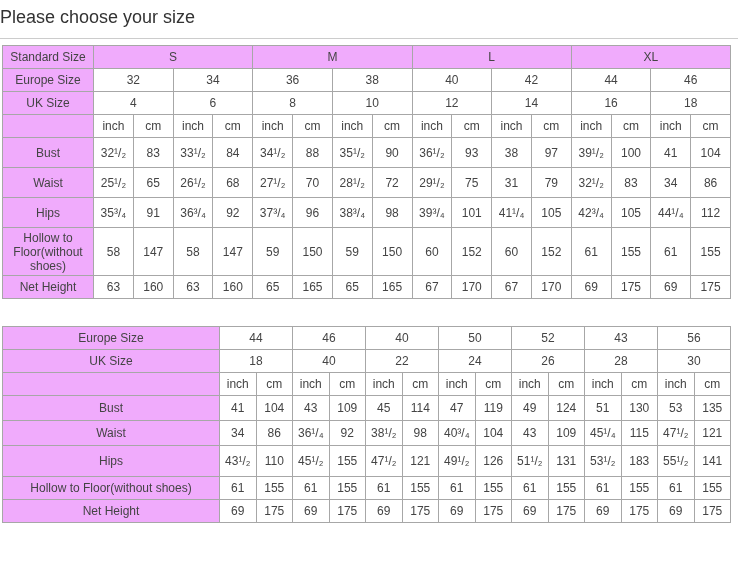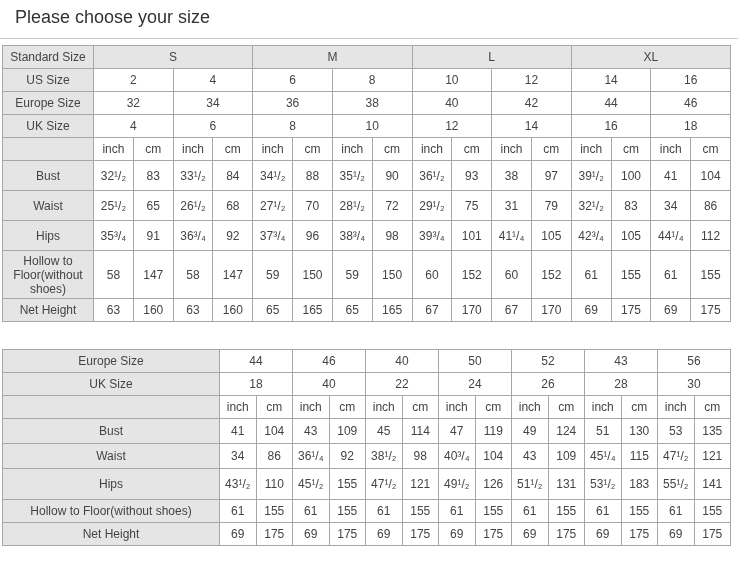--- a/index.html
+++ b/index.html
@@ -1,24 +1,24 @@
 <!DOCTYPE html>
 <html><head>
 <meta charset="utf-8">
 <style>
   html,body{margin:0;padding:0;background:#fff;}
   body{font-family:"Liberation Sans","DejaVu Sans",sans-serif;color:#444;width:738px;}
-  .page-title{font-size:18px;font-weight:400;color:#333;margin:0;padding:7px 0 10px 15px;}
+  .page-title{font-size:18px;font-weight:400;color:#333;margin:0;padding:7px 0 10px 0;}
   .title-rule{border-bottom:1px solid #ccc;width:738px;height:0;}
   table{border-collapse:collapse;table-layout:fixed;width:729px;margin-left:2px;}
   #t1{margin-top:6px;}
   #t2{margin-top:27px;}
   td{border:1px solid #a7a7a7;text-align:center;vertical-align:middle;
      font-size:12px;color:#444;padding:1px 2px;height:23px;box-sizing:border-box;overflow:hidden;}
-  .lbl{background:#e5e5e5;}
+  .lbl{background:#f0abfc;}
   #t1 col.c0{width:91px;}
   #t2 col.c0{width:217px;}
   #t1 tr.meas td{height:30px;}
   #t1 tr.hollow td{height:48px;}
   #t2 tr.meas td{height:25px;}
   #t2 tr.hips td{height:31px;}
 </style>
 </head>
 <body>
 
@@ -32,31 +32,20 @@
     </colgroup>
   <tbody>
     <tr>
       <td class="lbl">Standard Size</td>
       <td colspan="4" class="lbl">S</td>
         <td colspan="4" class="lbl">M</td>
         <td colspan="4" class="lbl">L</td>
         <td colspan="4" class="lbl">XL</td>
     </tr>
     <tr>
-      <td class="lbl">US Size</td>
-      <td colspan="2">2</td>
-        <td colspan="2">4</td>
-        <td colspan="2">6</td>
-        <td colspan="2">8</td>
-        <td colspan="2">10</td>
-        <td colspan="2">12</td>
-        <td colspan="2">14</td>
-        <td colspan="2">16</td>
-    </tr>
-    <tr>
       <td class="lbl">Europe Size</td>
       <td colspan="2">32</td>
         <td colspan="2">34</td>
         <td colspan="2">36</td>
         <td colspan="2">38</td>
         <td colspan="2">40</td>
         <td colspan="2">42</td>
         <td colspan="2">44</td>
         <td colspan="2">46</td>
     </tr>

